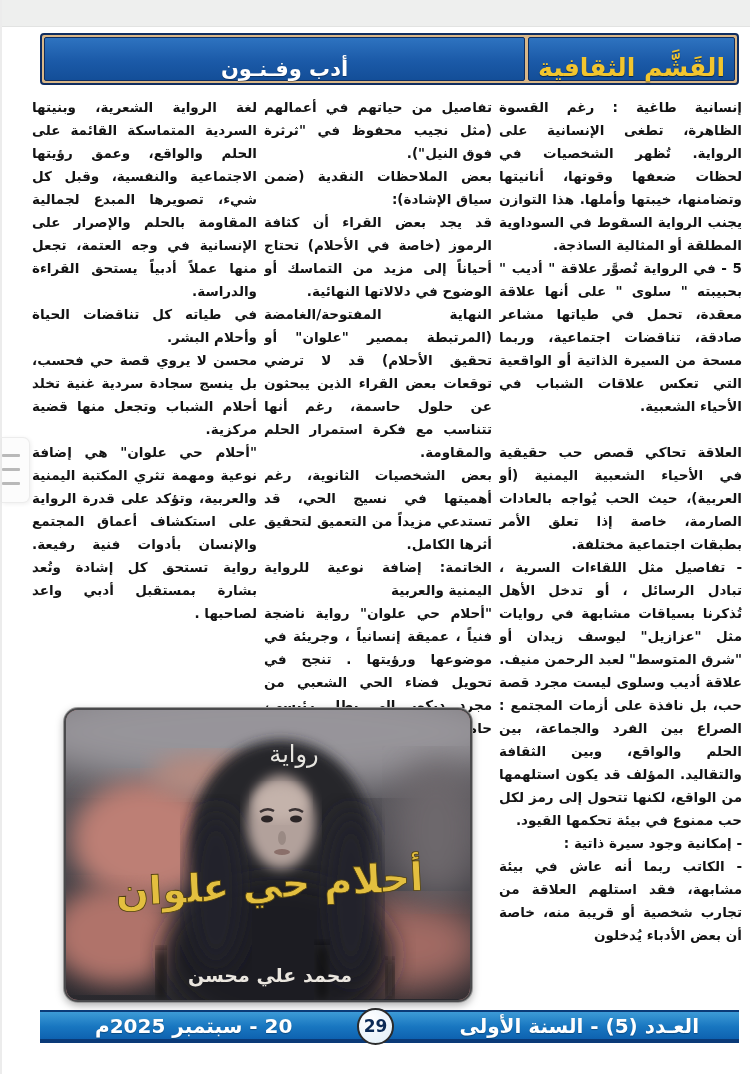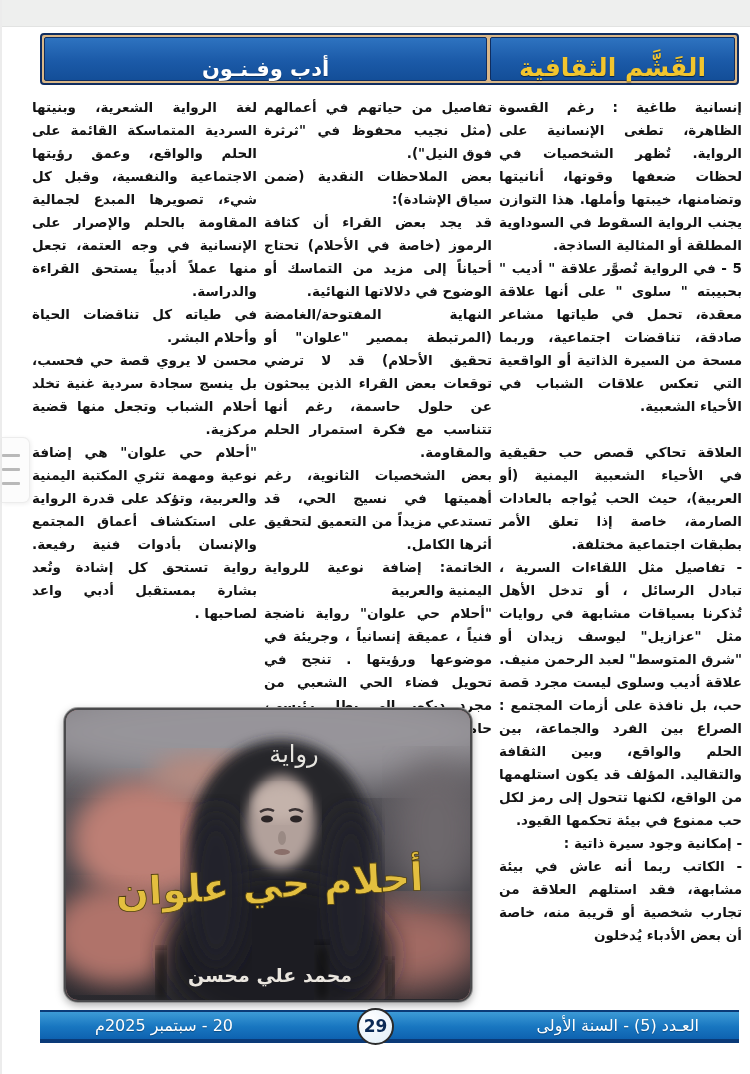--- a/index.html
+++ b/index.html
@@ -30,21 +30,21 @@
     display:flex;flex-direction:row;gap:3px;
     direction:rtl;
   }
   .masthead .box{
     box-sizing:border-box;
     border:1px solid #0f2d60;
     border-radius:2px;
     background:linear-gradient(180deg,#2e73c0 0%,#1b5aa8 55%,#134e98 100%);
     display:flex;align-items:flex-end;justify-content:center;
   }
-  .logo-box{width:245px;}
+  .logo-box{width:207px;}
   .title-box{flex:1;}
   .logo-text{
     color:#f2c52e;font-weight:bold;font-size:25px;line-height:1;
     text-shadow:0 1px 1px rgba(0,0,0,.55);
     letter-spacing:0px;
   }
   .section-title{
     color:#ffffff;font-weight:bold;font-size:21px;line-height:1;
     letter-spacing:1px;
     text-shadow:0 1px 1px rgba(0,0,0,.35);
@@ -86,21 +86,21 @@
     position:absolute;left:38px;top:1010px;width:699px;height:33px;
     box-sizing:border-box;
     background:linear-gradient(180deg,#3d9bd6 0%,#1876c0 55%,#0e62b0 100%);
     border-top:2px solid #0a3a78;
     border-bottom:4px solid #0a3a78;
     display:flex;align-items:center;justify-content:space-between;
     direction:rtl;
     padding:0 40px 0 55px;
   }
   .footer-bar .f-text{
-    color:#ffffff;font-size:16px;font-weight:normal;line-height:1;
+    color:#ffffff;font-size:20px;font-weight:bold;line-height:1;
     text-shadow:0 1px 1px rgba(0,0,0,.3);
     white-space:nowrap;
   }
   .page-circle{
     position:absolute;left:317px;top:-4px;width:37px;height:37px;
     background:radial-gradient(circle at 35% 30%,#ffffff,#dfeef8);
     border:2px solid #2b2b2b;
     border-radius:50%;
     box-sizing:border-box;
     display:flex;align-items:center;justify-content:center;

